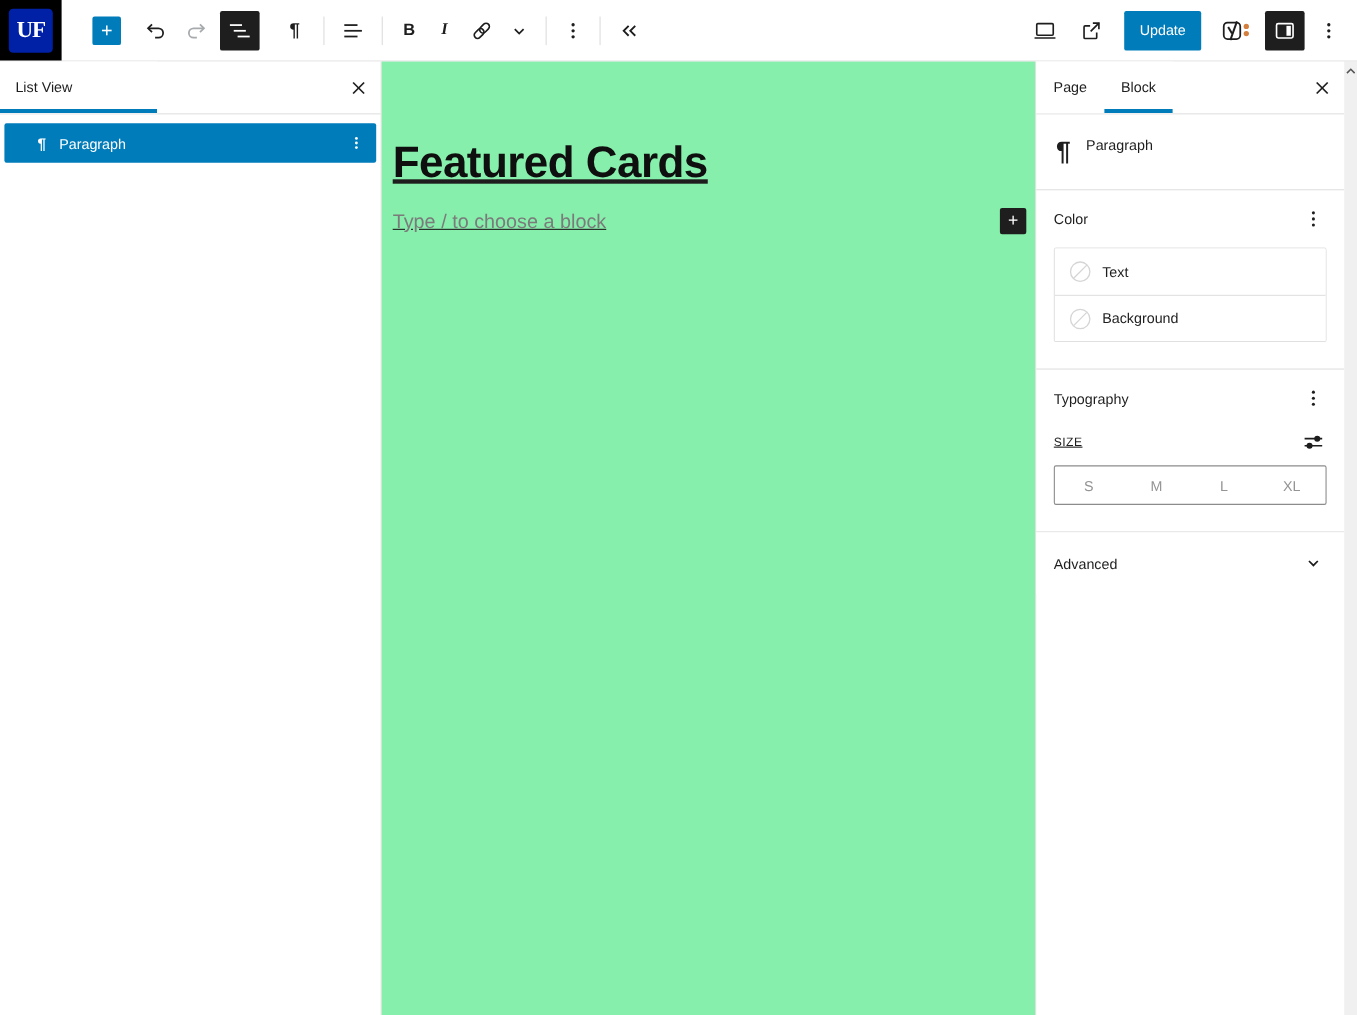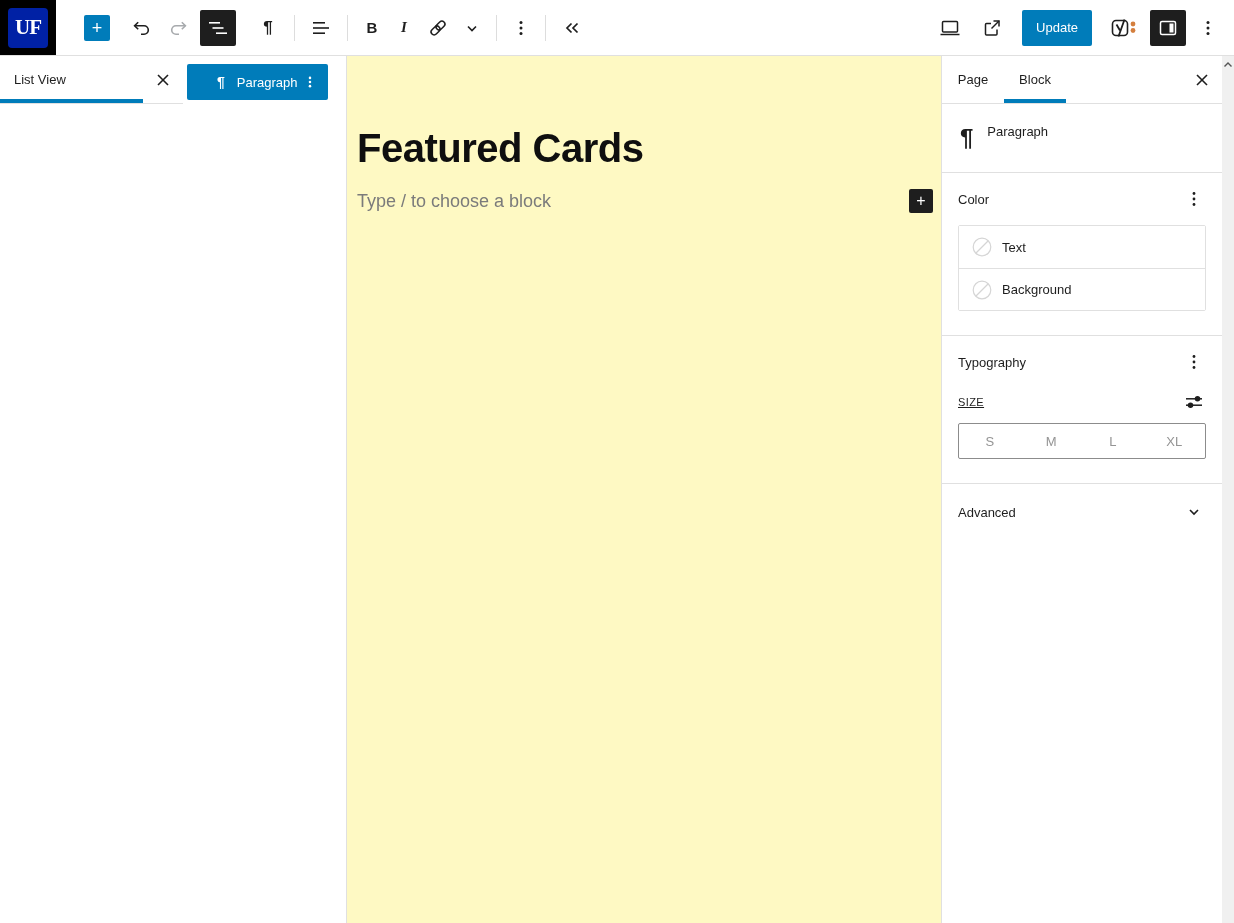--- a/index.html
+++ b/index.html
@@ -27,34 +27,34 @@
   .italic-glyph { font-style:italic; font-weight:600; font-size:15px; font-family:"Liberation Serif",serif; }
   .pilcrow { font-size:17px; font-weight:600; }
   .update-btn { height:36px; padding:0 14px; background:#007cba; color:#fff; border:none; border-radius:2px;
                 font-size:13px; cursor:pointer; margin:0 6px; }
   .topbar-right { padding-right:10px; gap:6px; }
 
   
   .main { display:flex; height:867px; }
 
   
-  .left-panel { width:347px; border-right:1px solid #e0e0e0; background:#fff; display:flex; flex-direction:row; }
+  .left-panel { width:347px; border-right:1px solid #e0e0e0; background:#fff; display:flex; flex-direction:column; }
   .panel-tabs { display:flex; align-items:stretch; height:48px; border-bottom:1px solid #e0e0e0; }
   .lp-tab { width:143px; display:flex; align-items:center; padding-left:14px; font-size:13px; cursor:pointer; background:#fff; border:none; color:#1e1e1e; }
   .lp-tab.active { box-shadow: inset 0 -4px 0 #007cba; font-weight:400; }
   .close-btn { margin-left:auto; width:40px; display:flex; align-items:center; justify-content:center;
                background:transparent; border:none; cursor:pointer; color:#1e1e1e; }
   .lv-item { margin:8px 4px 0 4px; height:36px; background:#007cba; border-radius:2px; color:#fff;
              display:flex; align-items:center; cursor:pointer; }
   .lv-item .pil { margin-left:30px; font-size:14px; font-weight:600; }
   .lv-item .label { margin-left:12px; font-size:13px; }
   .lv-item .kebab { margin-left:auto; margin-right:6px; width:24px; height:24px; display:flex; align-items:center; justify-content:center; cursor:pointer; }
 
   
-  .canvas { flex:1; background:#fef9c3; padding:69px 8px 0 10px; position:relative; }
+  .canvas { flex:1; background:#86efac; padding:69px 8px 0 10px; position:relative;text-decoration:underline; }
   .post-title { font-size:40px; font-weight:800; letter-spacing:-0.5px; color:#0f0f0f; line-height:1.15; outline:none; cursor:text; }
   .block-row { margin-top:18px; display:flex; align-items:center; justify-content:space-between; }
   .block-placeholder { font-size:18px; color:#7b7b7b; cursor:text; }
   .block-inserter { width:24px; height:24px; background:#1e1e1e; color:#fff; border:none; border-radius:2px;
                     font-size:16px; line-height:1; cursor:pointer; display:flex; align-items:center; justify-content:center; }
 
   
   .sidebar { width:281px; border-left:1px solid #e0e0e0; background:#fff; display:flex; flex-direction:column; }
   .sb-tabs { display:flex; align-items:stretch; height:48px; border-bottom:1px solid #e0e0e0; }
   .sb-tab { width:62px; display:flex; align-items:center; justify-content:center; font-size:13px; cursor:pointer; background:#fff; border:none; color:#1e1e1e; }

